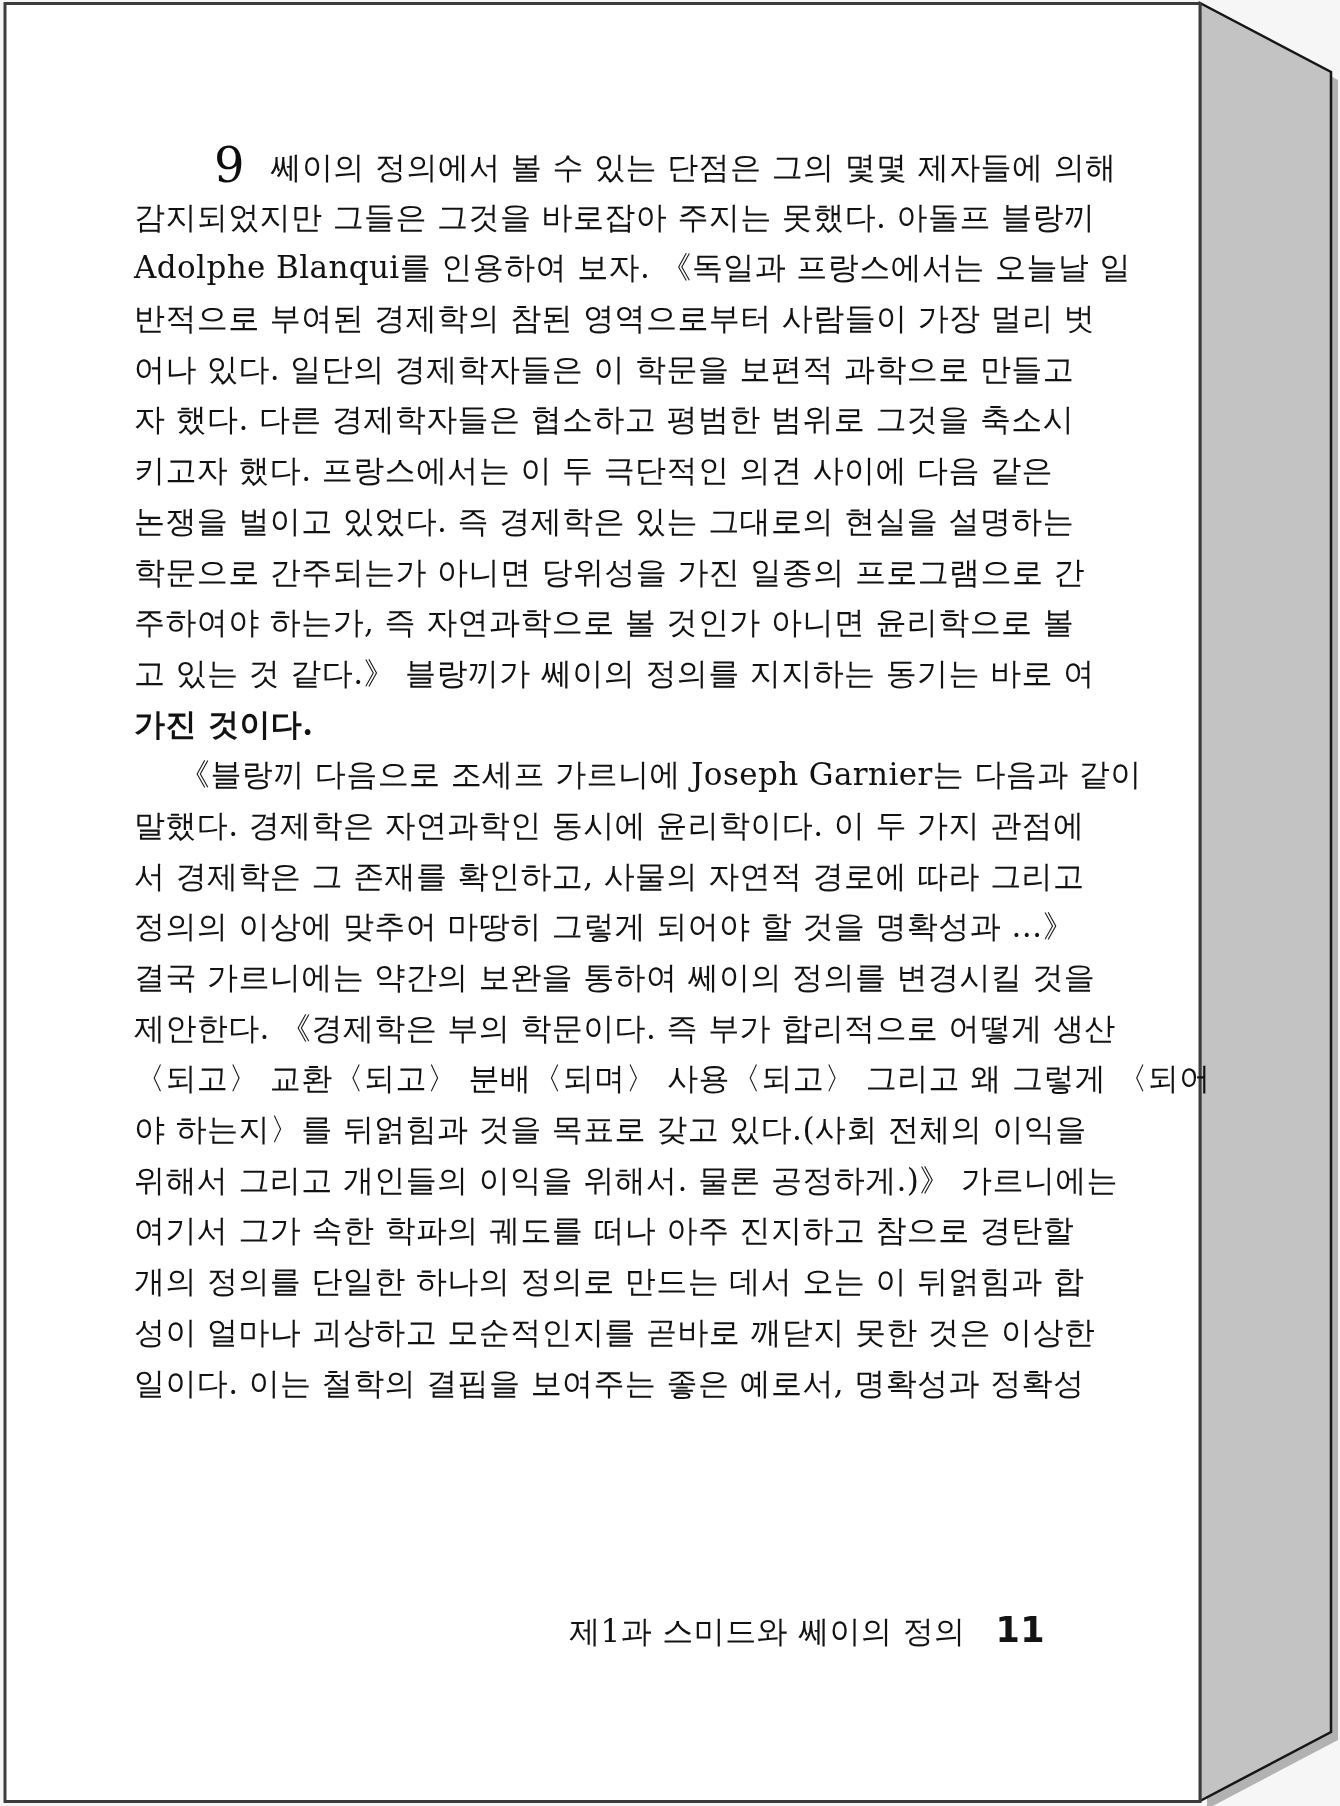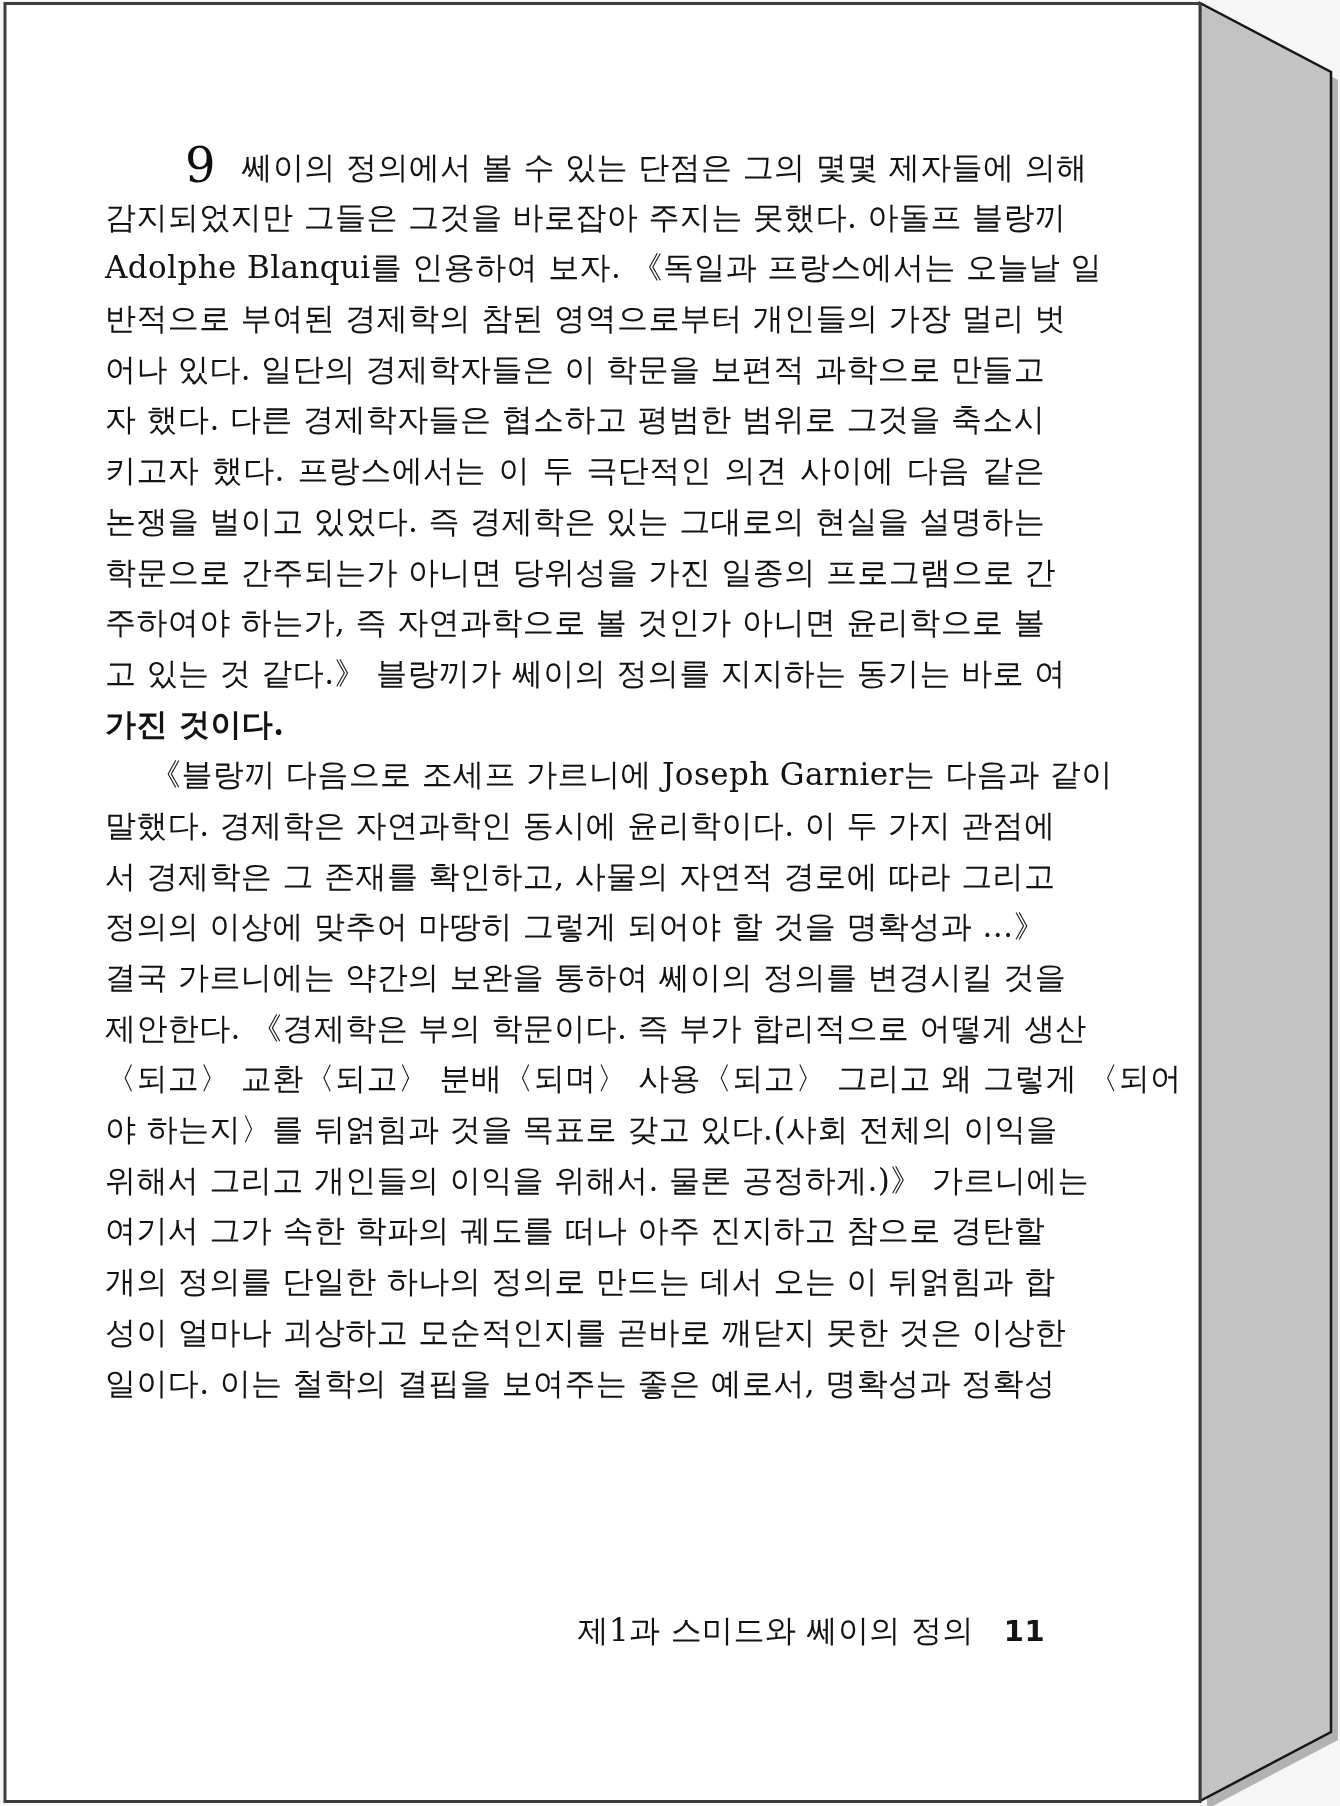--- a/index.html
+++ b/index.html
@@ -31,20 +31,21 @@
     line-height: 50.7px;
     color: #121212;
     letter-spacing: 0.4px;
   }
   .line {
     text-align: justify;
     text-align-last: justify;
     height: 50.7px;
     overflow: visible;
     white-space: nowrap;
+    margin-left: 29px;
   }
   .line.para-end {
     text-align-last: left;
     font-weight: bold;
   }
   .line.opener {
     padding-left: 80px;
     width: 860px;
   }
   .line.indent-first {
@@ -67,21 +68,21 @@
     text-align: right;
     font-size: 31px;
     line-height: 50px;
     color: #121212;
     letter-spacing: 0.4px;
   }
   .footer .pgnum {
     margin-left: 30px;
     font-family: "DejaVu Sans", "Liberation Sans", sans-serif;
     font-weight: bold;
-    font-size: 29px;
+    font-size: 35px;
     color: #141414;
   }
 </style>
 </head>
 <body>
 
 <div class="scene">
 
   <svg class="book-shape" width="1340" height="1806" viewBox="0 0 1340 1806">
 
@@ -89,21 +90,21 @@
 
     <polygon points="1200,3 1331,72 1331,1732 1200,1801" fill="#c3c3c3" stroke="#161616" stroke-width="2.5"></polygon>
 
     <rect x="5" y="3.5" width="1195" height="1798" fill="#ffffff" stroke="#3c3c3c" stroke-width="3"></rect>
   </svg>
 
   <div class="text-block" id="text-block">
       <div class="line opener"><span class="drop-num">9</span>쎄이의 정의에서 볼 수 있는 단점은 그의 몇몇 제자들에 의해</div>
       <div class="line">감지되었지만 그들은 그것을 바로잡아 주지는 못했다. 아돌프 블랑끼</div>
       <div class="line">Adolphe Blanqui를 인용하여 보자. 《독일과 프랑스에서는 오늘날 일</div>
-      <div class="line">반적으로 부여된 경제학의 참된 영역으로부터 개인들의 가장 멀리 벗</div>
+      <div class="line">반적으로 부여된 경제학의 참된 영역으로부터 사람들이 가장 멀리 벗</div>
       <div class="line">어나 있다. 일단의 경제학자들은 이 학문을 보편적 과학으로 만들고</div>
       <div class="line">자 했다. 다른 경제학자들은 협소하고 평범한 범위로 그것을 축소시</div>
       <div class="line">키고자 했다. 프랑스에서는 이 두 극단적인 의견 사이에 다음 같은</div>
       <div class="line">논쟁을 벌이고 있었다. 즉 경제학은 있는 그대로의 현실을 설명하는</div>
       <div class="line">학문으로 간주되는가 아니면 당위성을 가진 일종의 프로그램으로 간</div>
       <div class="line">주하여야 하는가, 즉 자연과학으로 볼 것인가 아니면 윤리학으로 볼</div>
       <div class="line">고 있는 것 같다.》 블랑끼가 쎄이의 정의를 지지하는 동기는 바로 여</div>
       <div class="line para-end">가진 것이다.</div>
       <div class="line indent-first">《블랑끼 다음으로 조세프 가르니에 Joseph Garnier는 다음과 같이</div>
       <div class="line">말했다. 경제학은 자연과학인 동시에 윤리학이다. 이 두 가지 관점에</div>

